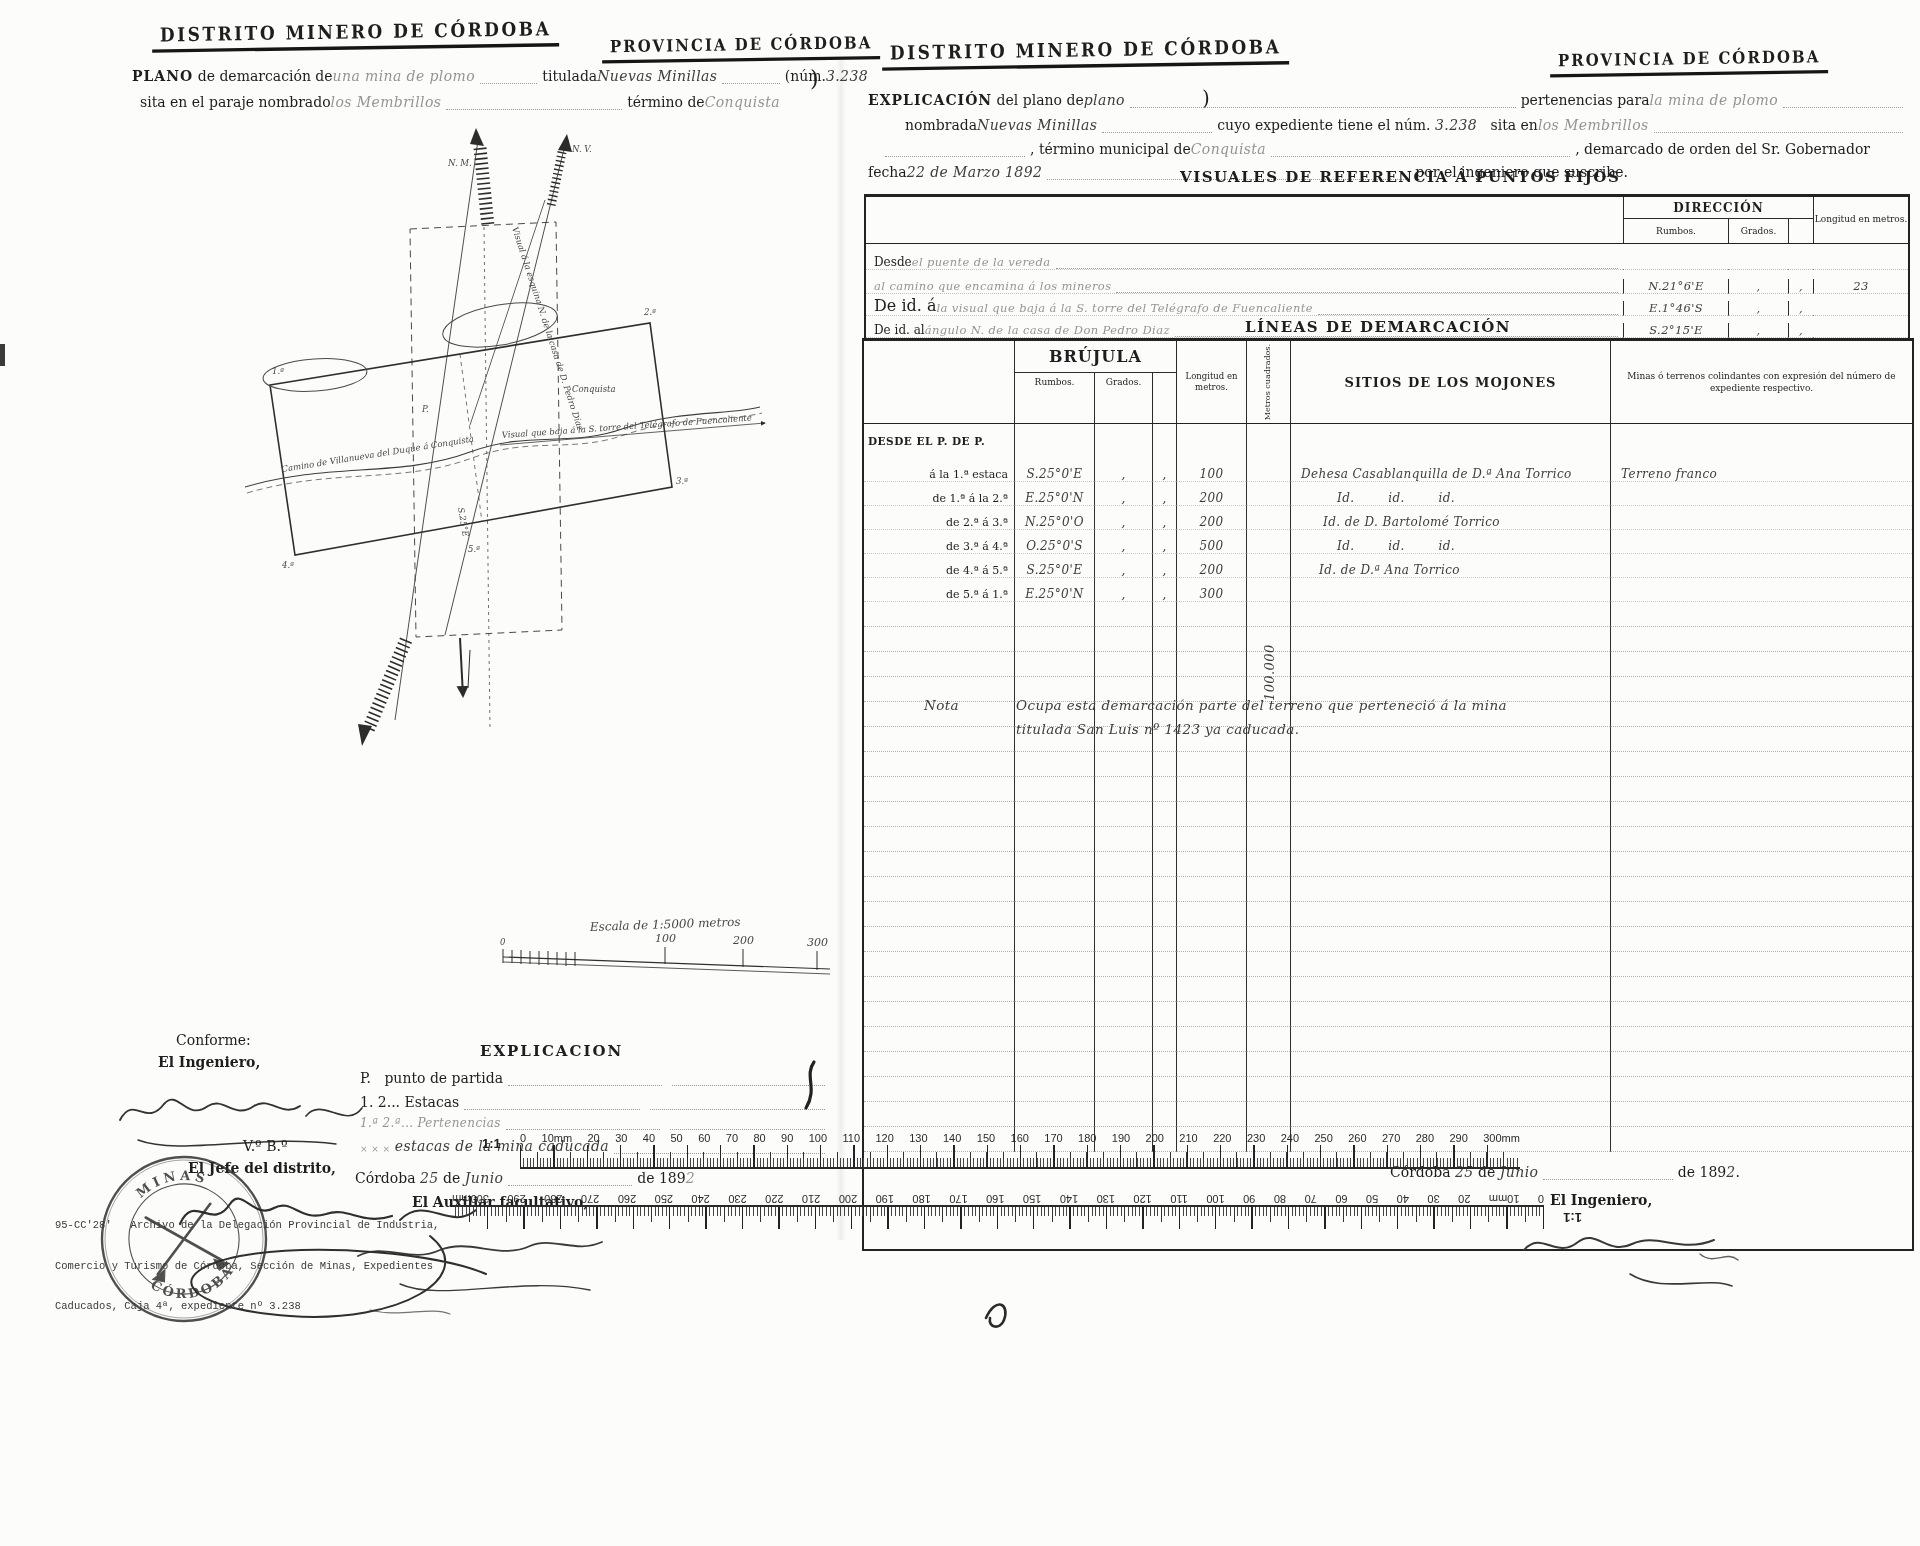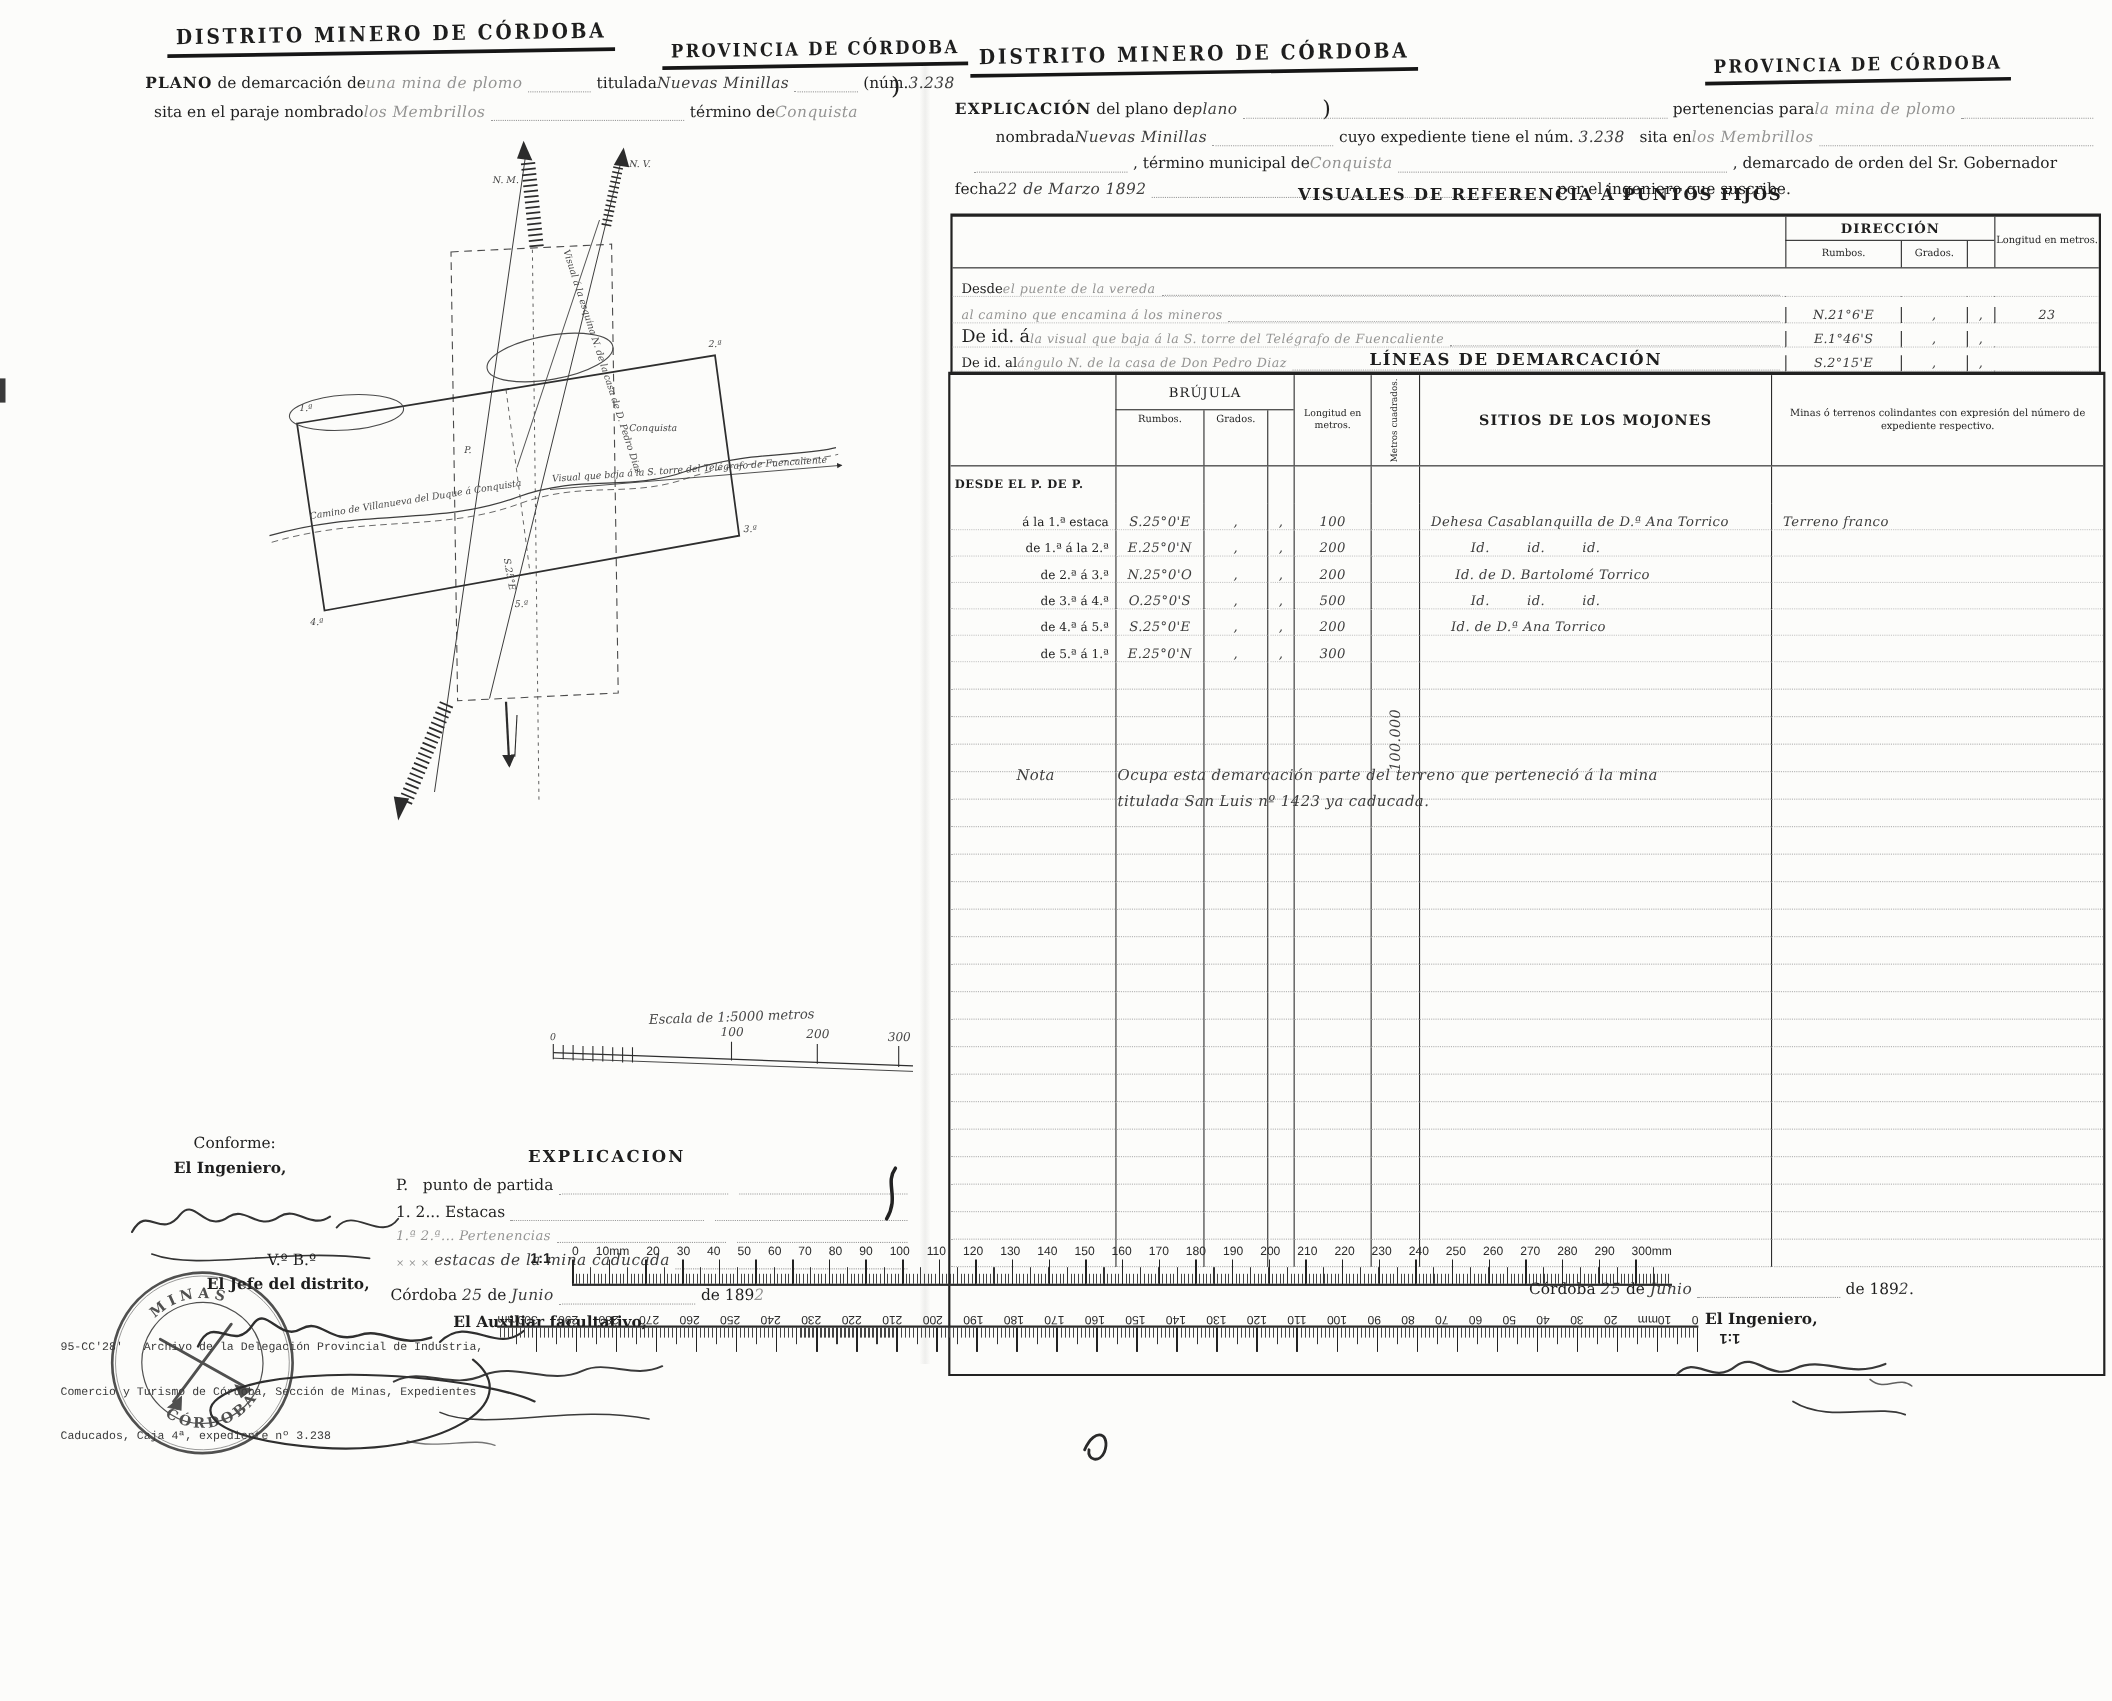--- a/index.html
+++ b/index.html
@@ -30,21 +30,21 @@
   .vr{display:grid;grid-template-columns:var(--vcols);height:18px;align-items:flex-end;}
   .vr>*{border-left:1px solid #2b2b2b;display:flex;align-items:flex-end;justify-content:center;
         font-size:11px;border-bottom:1px dotted #c2c2c2;overflow:hidden;}
   .vr>*:first-child{border-left:none;justify-content:flex-start;padding-left:8px;}
   .vr>*:nth-child(2),.vr>*:nth-child(5){border-left-width:1.6px;}
   .vr .hand{font-size:11.5px;white-space:pre;}
   .ltable{border:2px solid #222;border-top-width:3px;position:relative;overflow:hidden;}
   .lhead{display:grid;grid-template-columns:var(--lcols);grid-template-rows:32px 50px;border-bottom:1.5px solid #222;}
   .lhead>div{display:flex;align-items:center;justify-content:center;text-align:center;}
   .lh-lab{grid-column:1;grid-row:1/3;}
-  .lh-bru{grid-column:2/5;grid-row:1;font-weight:normal;font-size:12px;letter-spacing:1px;border-left:1.6px solid #2b2b2b;border-bottom:1px solid #2b2b2b;}
+  .lh-bru{grid-column:2/5;grid-row:1;font-weight:bold;font-size:16px;letter-spacing:1px;border-left:1.6px solid #2b2b2b;border-bottom:1px solid #2b2b2b;}
   .lh-rum{grid-column:2;grid-row:2;font-size:9px;align-items:flex-start!important;padding-top:4px;border-left:1.6px solid #2b2b2b;}
   .lh-gra{grid-column:3;grid-row:2;font-size:9px;align-items:flex-start!important;padding-top:4px;border-left:1px solid #2b2b2b;}
   .lh-sp{grid-column:4;grid-row:2;border-left:1px solid #2b2b2b;}
   .lh-lon{grid-column:5;grid-row:1/3;font-size:8.5px;line-height:1.3;border-left:1.6px solid #2b2b2b;}
   .lh-met{grid-column:6;grid-row:1/3;border-left:1.6px solid #2b2b2b;}
   .lh-met span{writing-mode:vertical-rl;transform:rotate(180deg);font-size:8px;line-height:1.1;}
   .lh-sit{grid-column:7;grid-row:1/3;font-weight:bold;font-size:13px;letter-spacing:1px;border-left:1.6px solid #2b2b2b;}
   .lh-min{grid-column:8;grid-row:1/3;font-size:9px;line-height:1.35;padding:0 14px;border-left:1.6px solid #2b2b2b;}
   .lr{display:grid;grid-template-columns:var(--lcols);height:24px;}
   .lr>*{border-left:1px solid #2e2e2e;display:flex;align-items:flex-end;justify-content:center;

